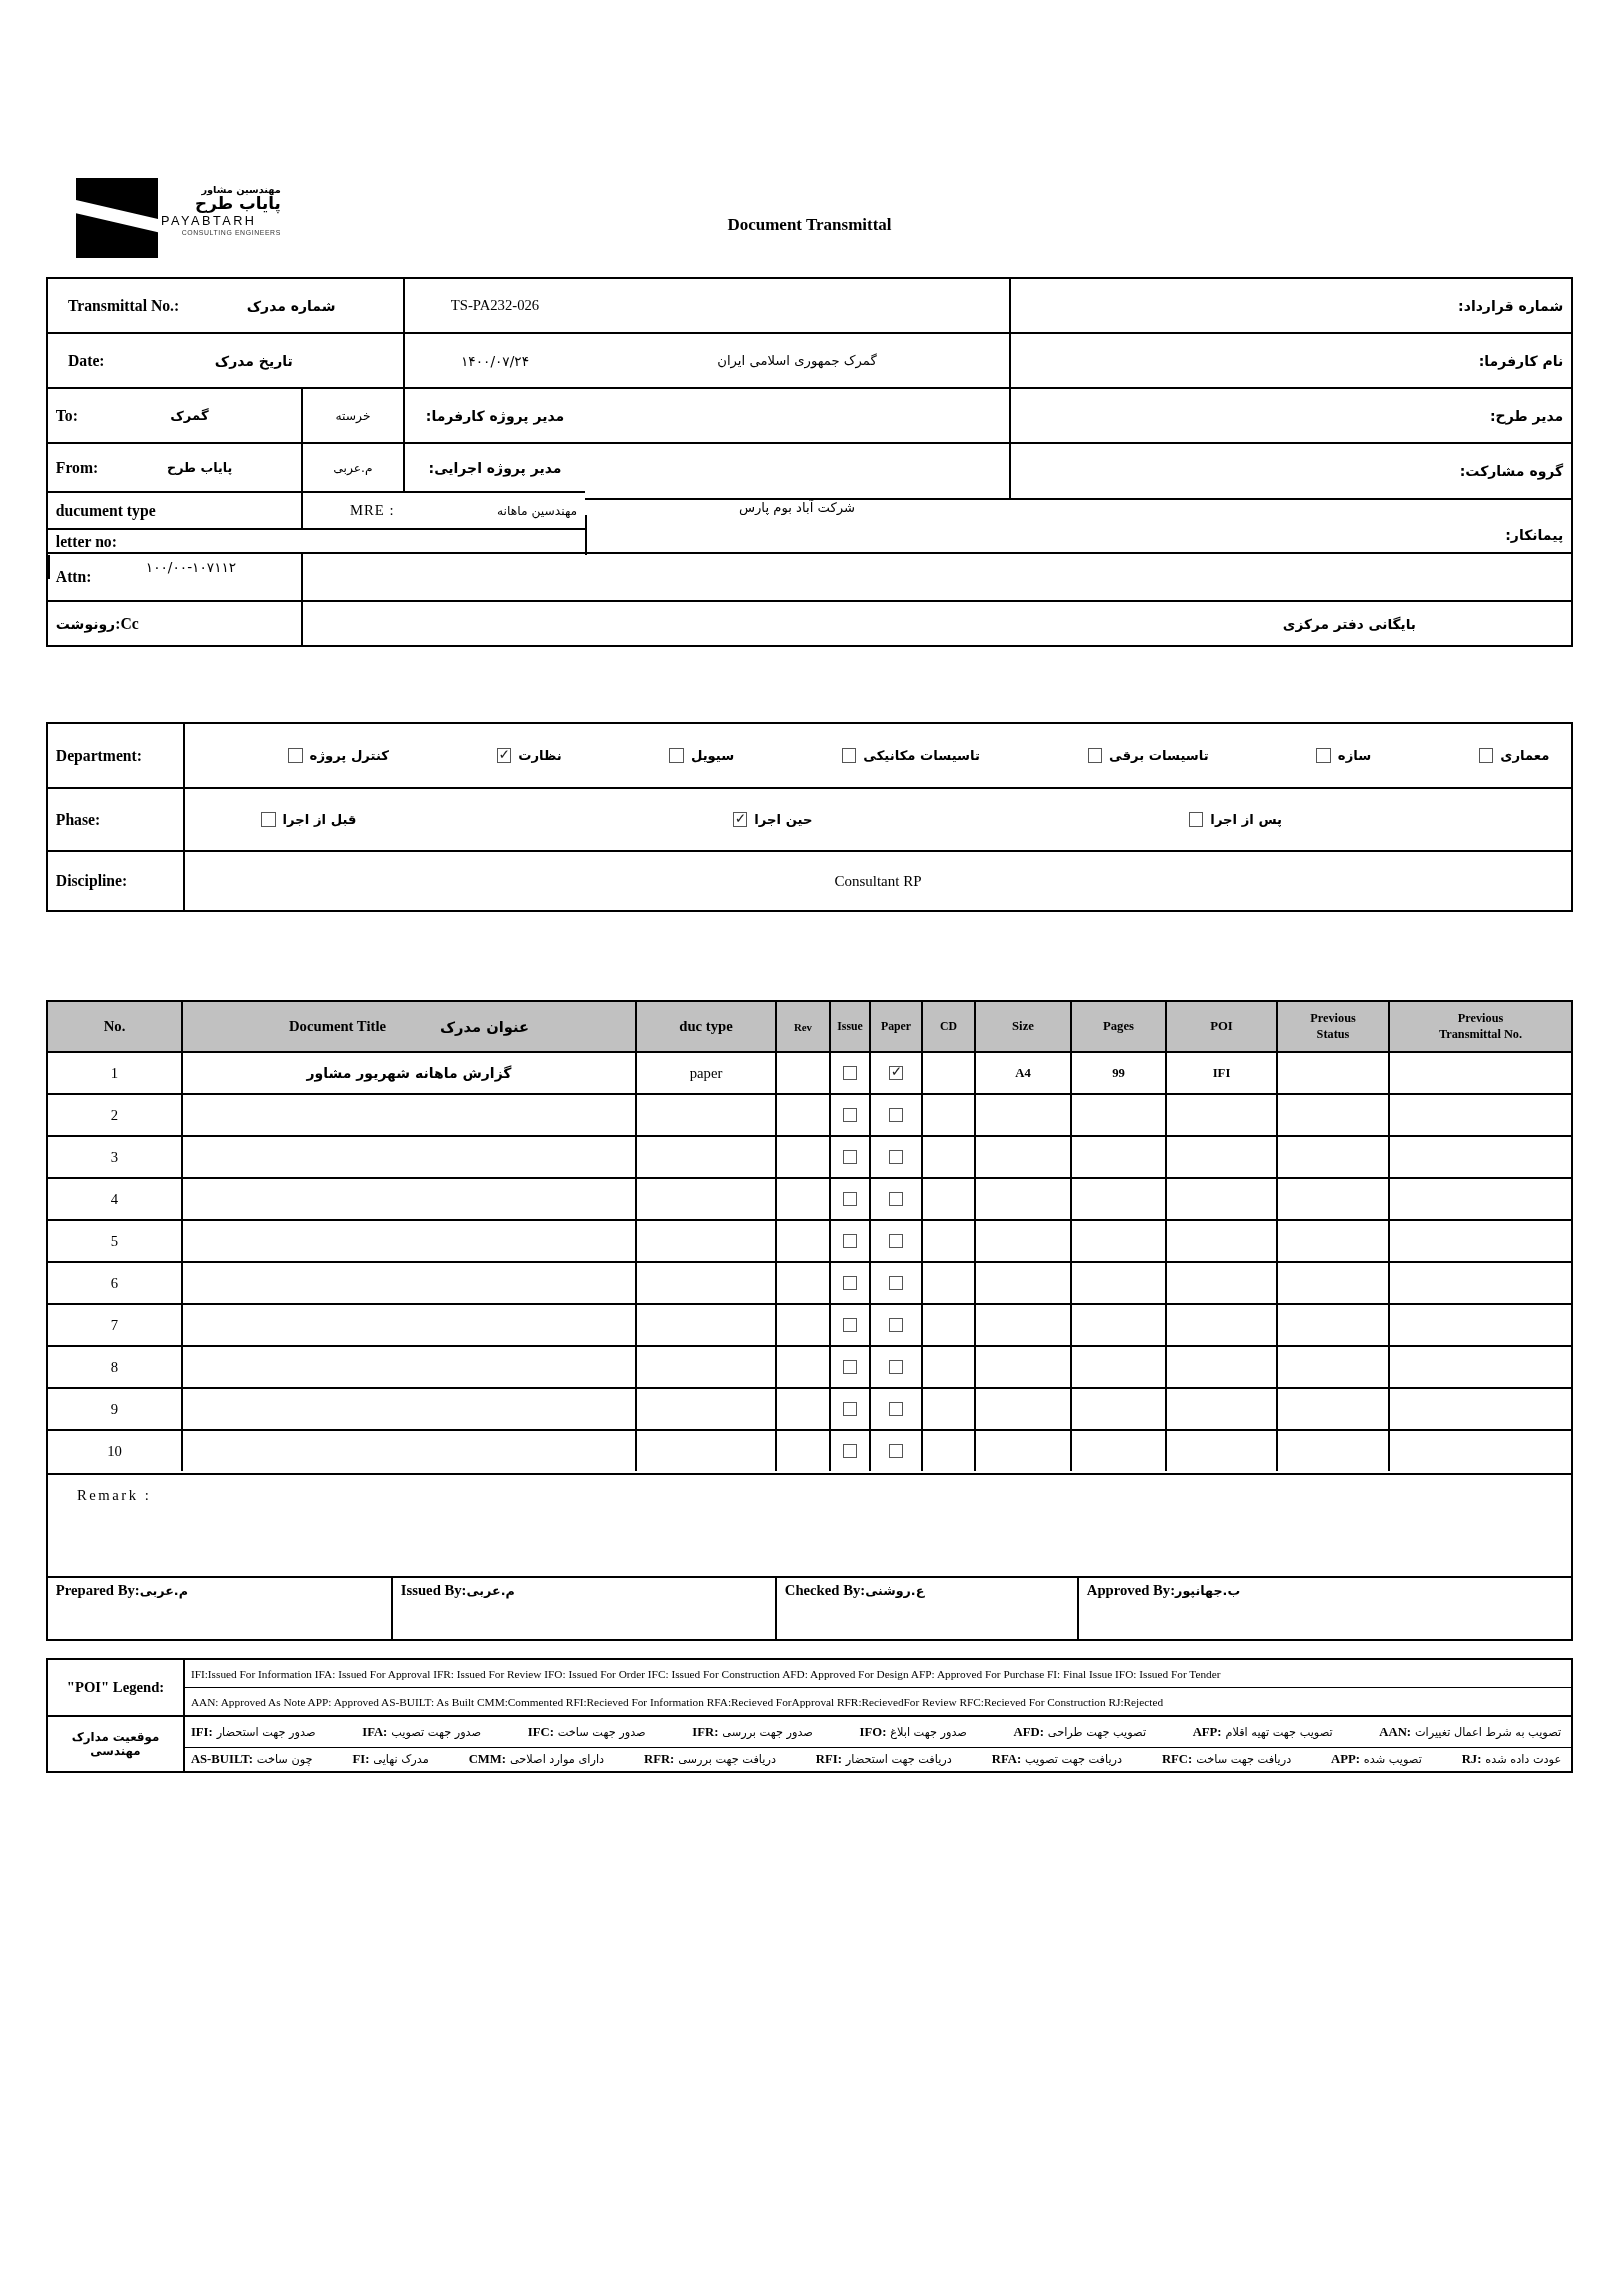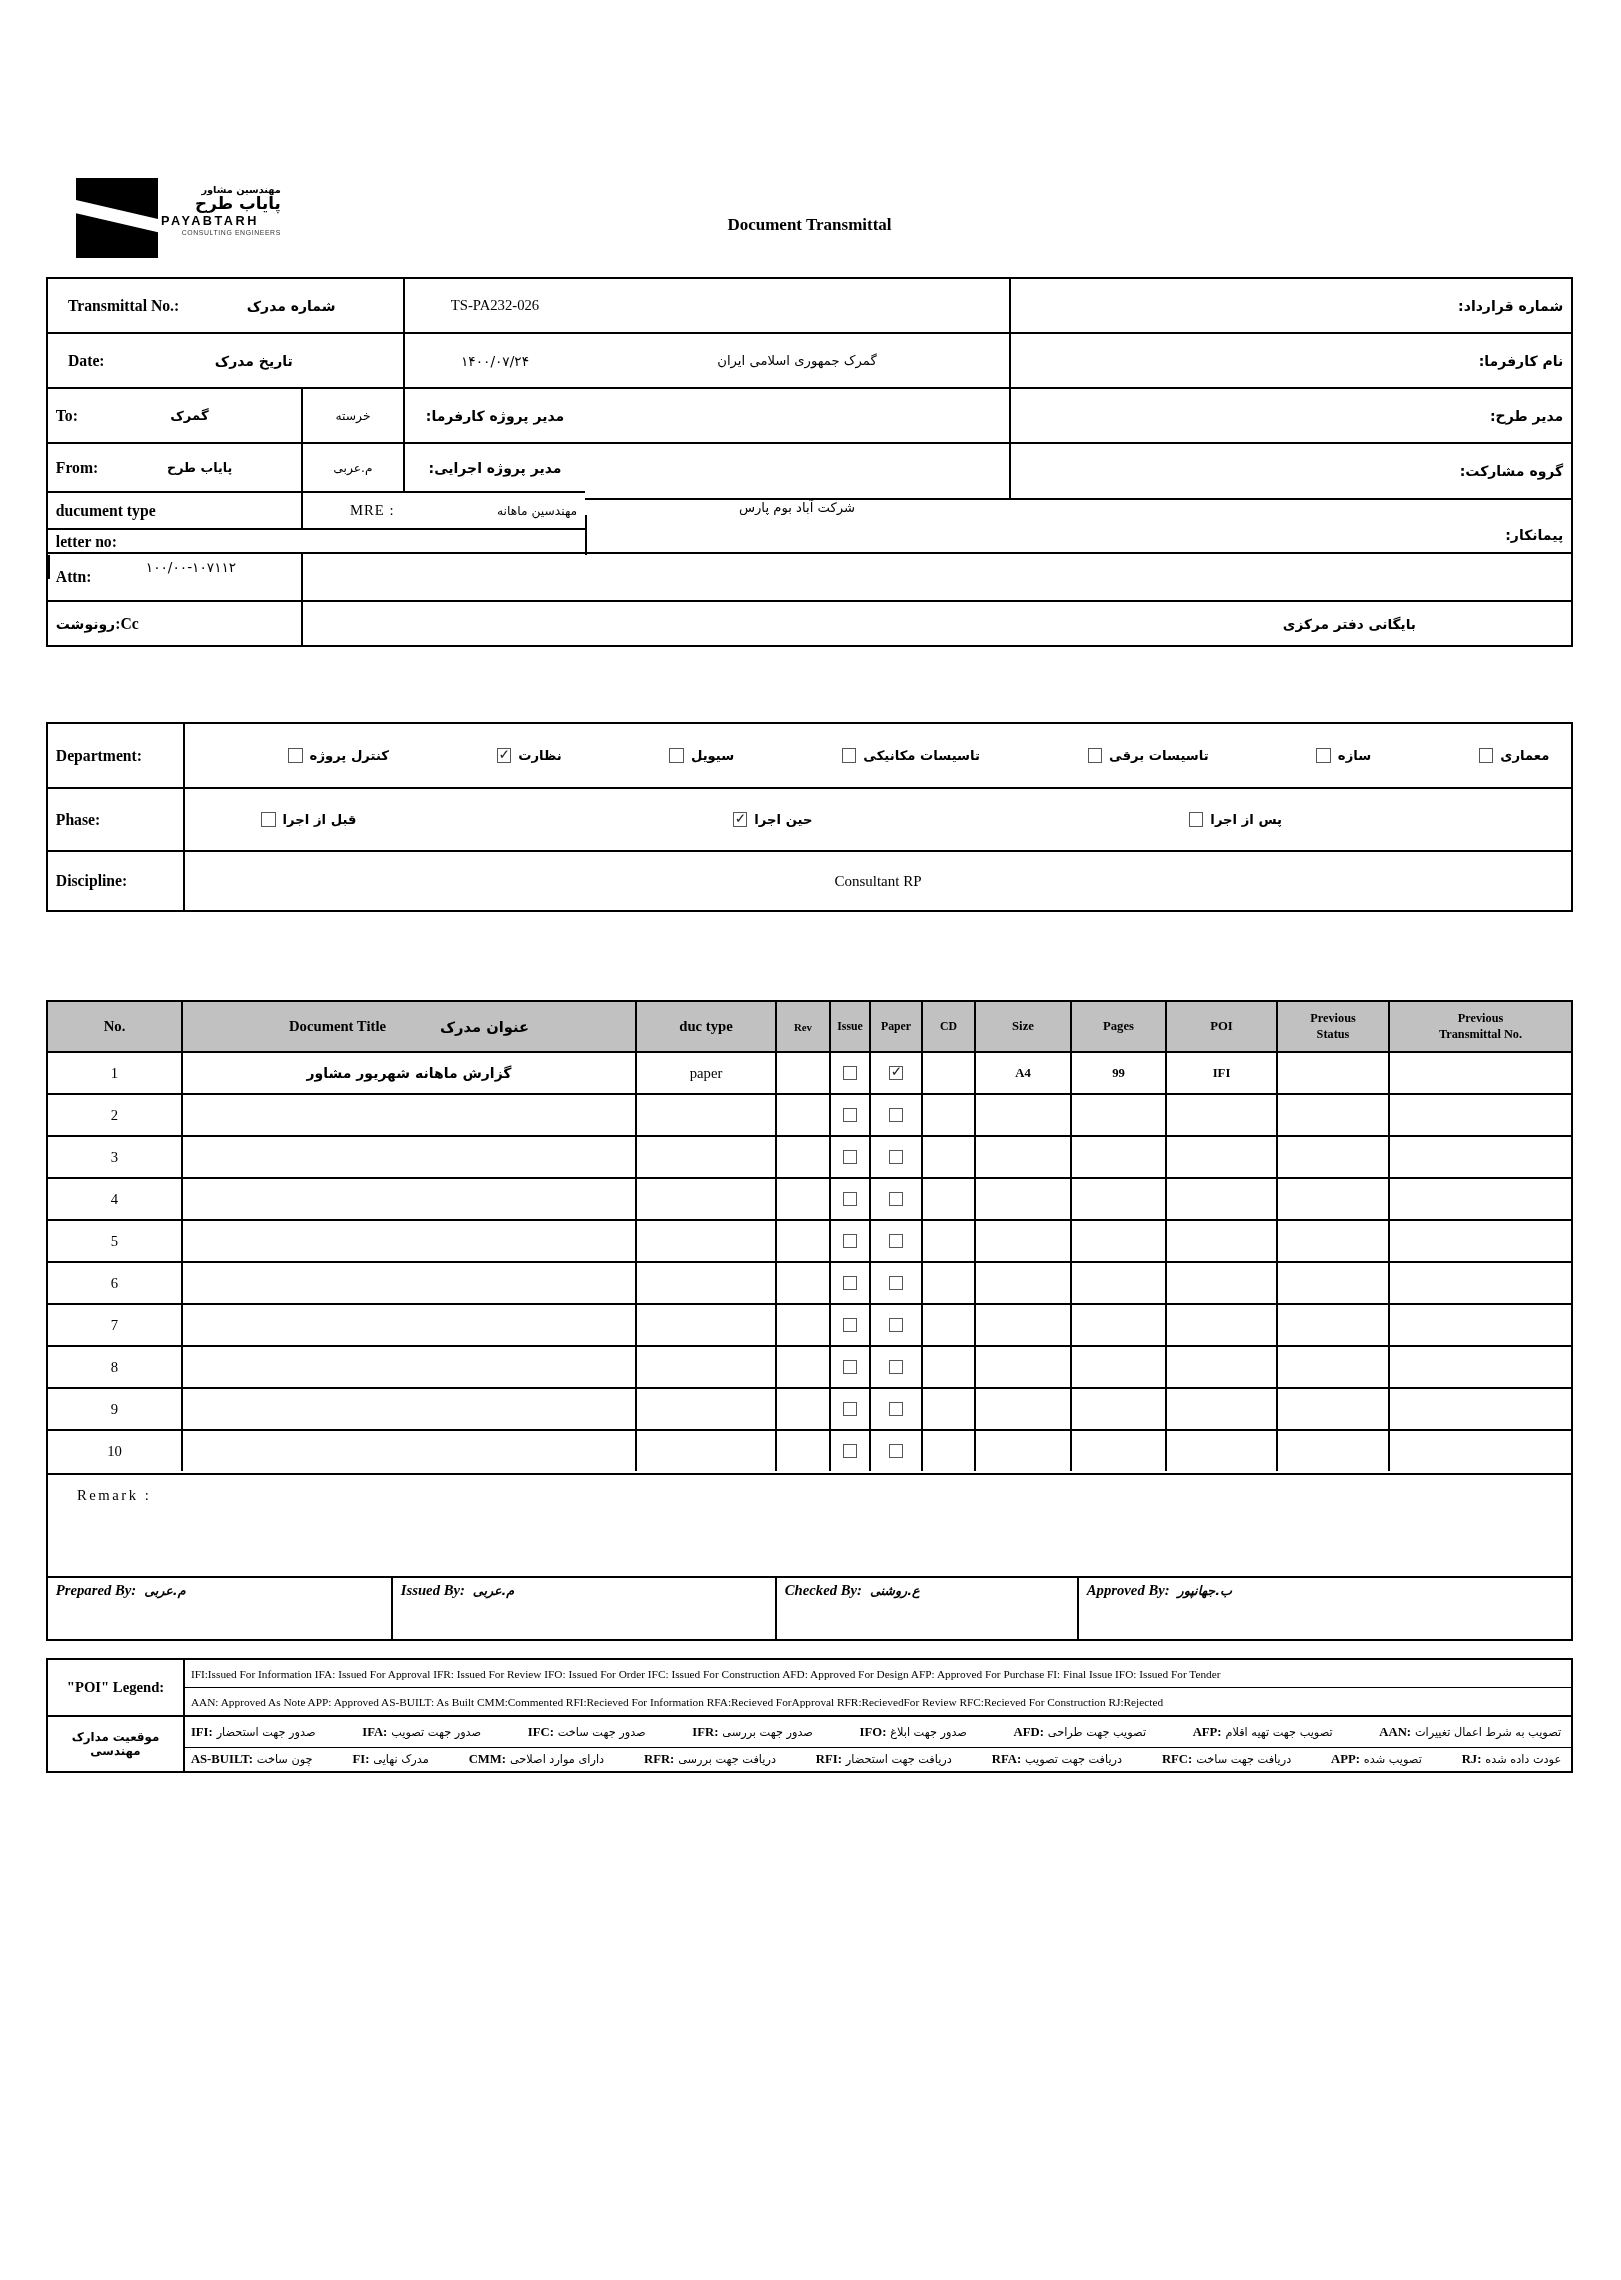--- a/index.html
+++ b/index.html
@@ -11,21 +11,21 @@
   .en { font-family:"Liberation Serif","DejaVu Serif",serif; }
 
   
   .logo { position:absolute; left:76px; top:178px; display:flex; }
   .logo-mark { width:82px; height:80px; background:#000; position:relative; overflow:hidden; flex:none; }
   .logo-swoosh { position:absolute; left:-7.8px; top:33px; width:110px; height:12.7px; background:#fff;
                  transform:rotate(13deg); border-radius:2px 9.8px 9.8px 2px / 2px 6.9px 6.9px 2px; }
   .logo-text { width:120px; margin-left:2.9px; padding-top:5.9px; }
   .lt-fa1 { font-size:9.8px; text-align:right; font-weight:bold; }
   .lt-fa2 { font-size:16.7px; font-weight:bold; text-align:right; line-height:1.05; }
-  .lt-en1 { font-family:"Liberation Sans","DejaVu Sans",sans-serif; font-weight:bold; font-size:12.7px; letter-spacing:2.5px; margin-top:2px; }
+  .lt-en1 { font-family:"Liberation Sans","DejaVu Sans",sans-serif; font-weight:normal; font-size:12.7px; letter-spacing:2.5px; margin-top:2px; }
   .lt-en2 { font-family:"Liberation Sans","DejaVu Sans",sans-serif; font-size:6.9px; letter-spacing:0.6px; text-align:right; color:#333; margin-top:1px; }
 
   
   .doc-title { position:absolute; left:46px; top:215px; width:1527px; text-align:center;
                font-weight:bold; font-size:17px; }
 
   
   .info-table { position:absolute; left:46px; top:277px; width:1527px; border:2.9px solid #000; background:#fff; }
   .info-top { display:flex; border-bottom:2.9px solid #000; height:275px; }
   .i-left  { width:537px; flex:none; }
@@ -91,21 +91,21 @@
   .bold { font-weight:bold; }
 
   
   .remark { position:absolute; left:46px; top:1475px; width:1527px; height:103px;
             border:2.9px solid #000; border-top:none; background:#fff; }
   .remark-label { padding:11.8px 0 0 29px; font-size:14.7px; letter-spacing:2.5px; }
 
   
   .sig-row { position:absolute; left:46px; top:1578px; width:1527px; height:63px; border:2.9px solid #000;
              border-top:none; display:flex; background:#fff; }
-  .sig-cell { border-left:2.5px solid #000; padding:3.9px 0 0 7.8px; display:flex; align-items:flex-start; gap:8px;font-style:italic; }
+  .sig-cell { border-left:2.5px solid #000; padding:3.9px 0 0 7.8px; display:flex; align-items:flex-start; gap:0; }
   .sig-cell:first-child { border-left:none; }
   .sig-label { font-weight:bold; font-size:14.7px; white-space:nowrap; }
   .sig-name { font-size:12.7px; font-weight:bold; padding-top:1px; }
   .sw1{width:343px;flex:none;} .sw2{width:384px;flex:none;} .sw3{width:302px;flex:none;} .sw4{flex:1;}
 
   
   .legend { position:absolute; left:46px; top:1658px; width:1527px; border:2.9px solid #000; background:#fff; }
   .lg-sec { display:flex; }
   .lg-sec1 { border-bottom:2.9px solid #000; }
   .lg-lbl { width:137px; flex:none; border-right:2.5px solid #000; display:flex; align-items:center;

